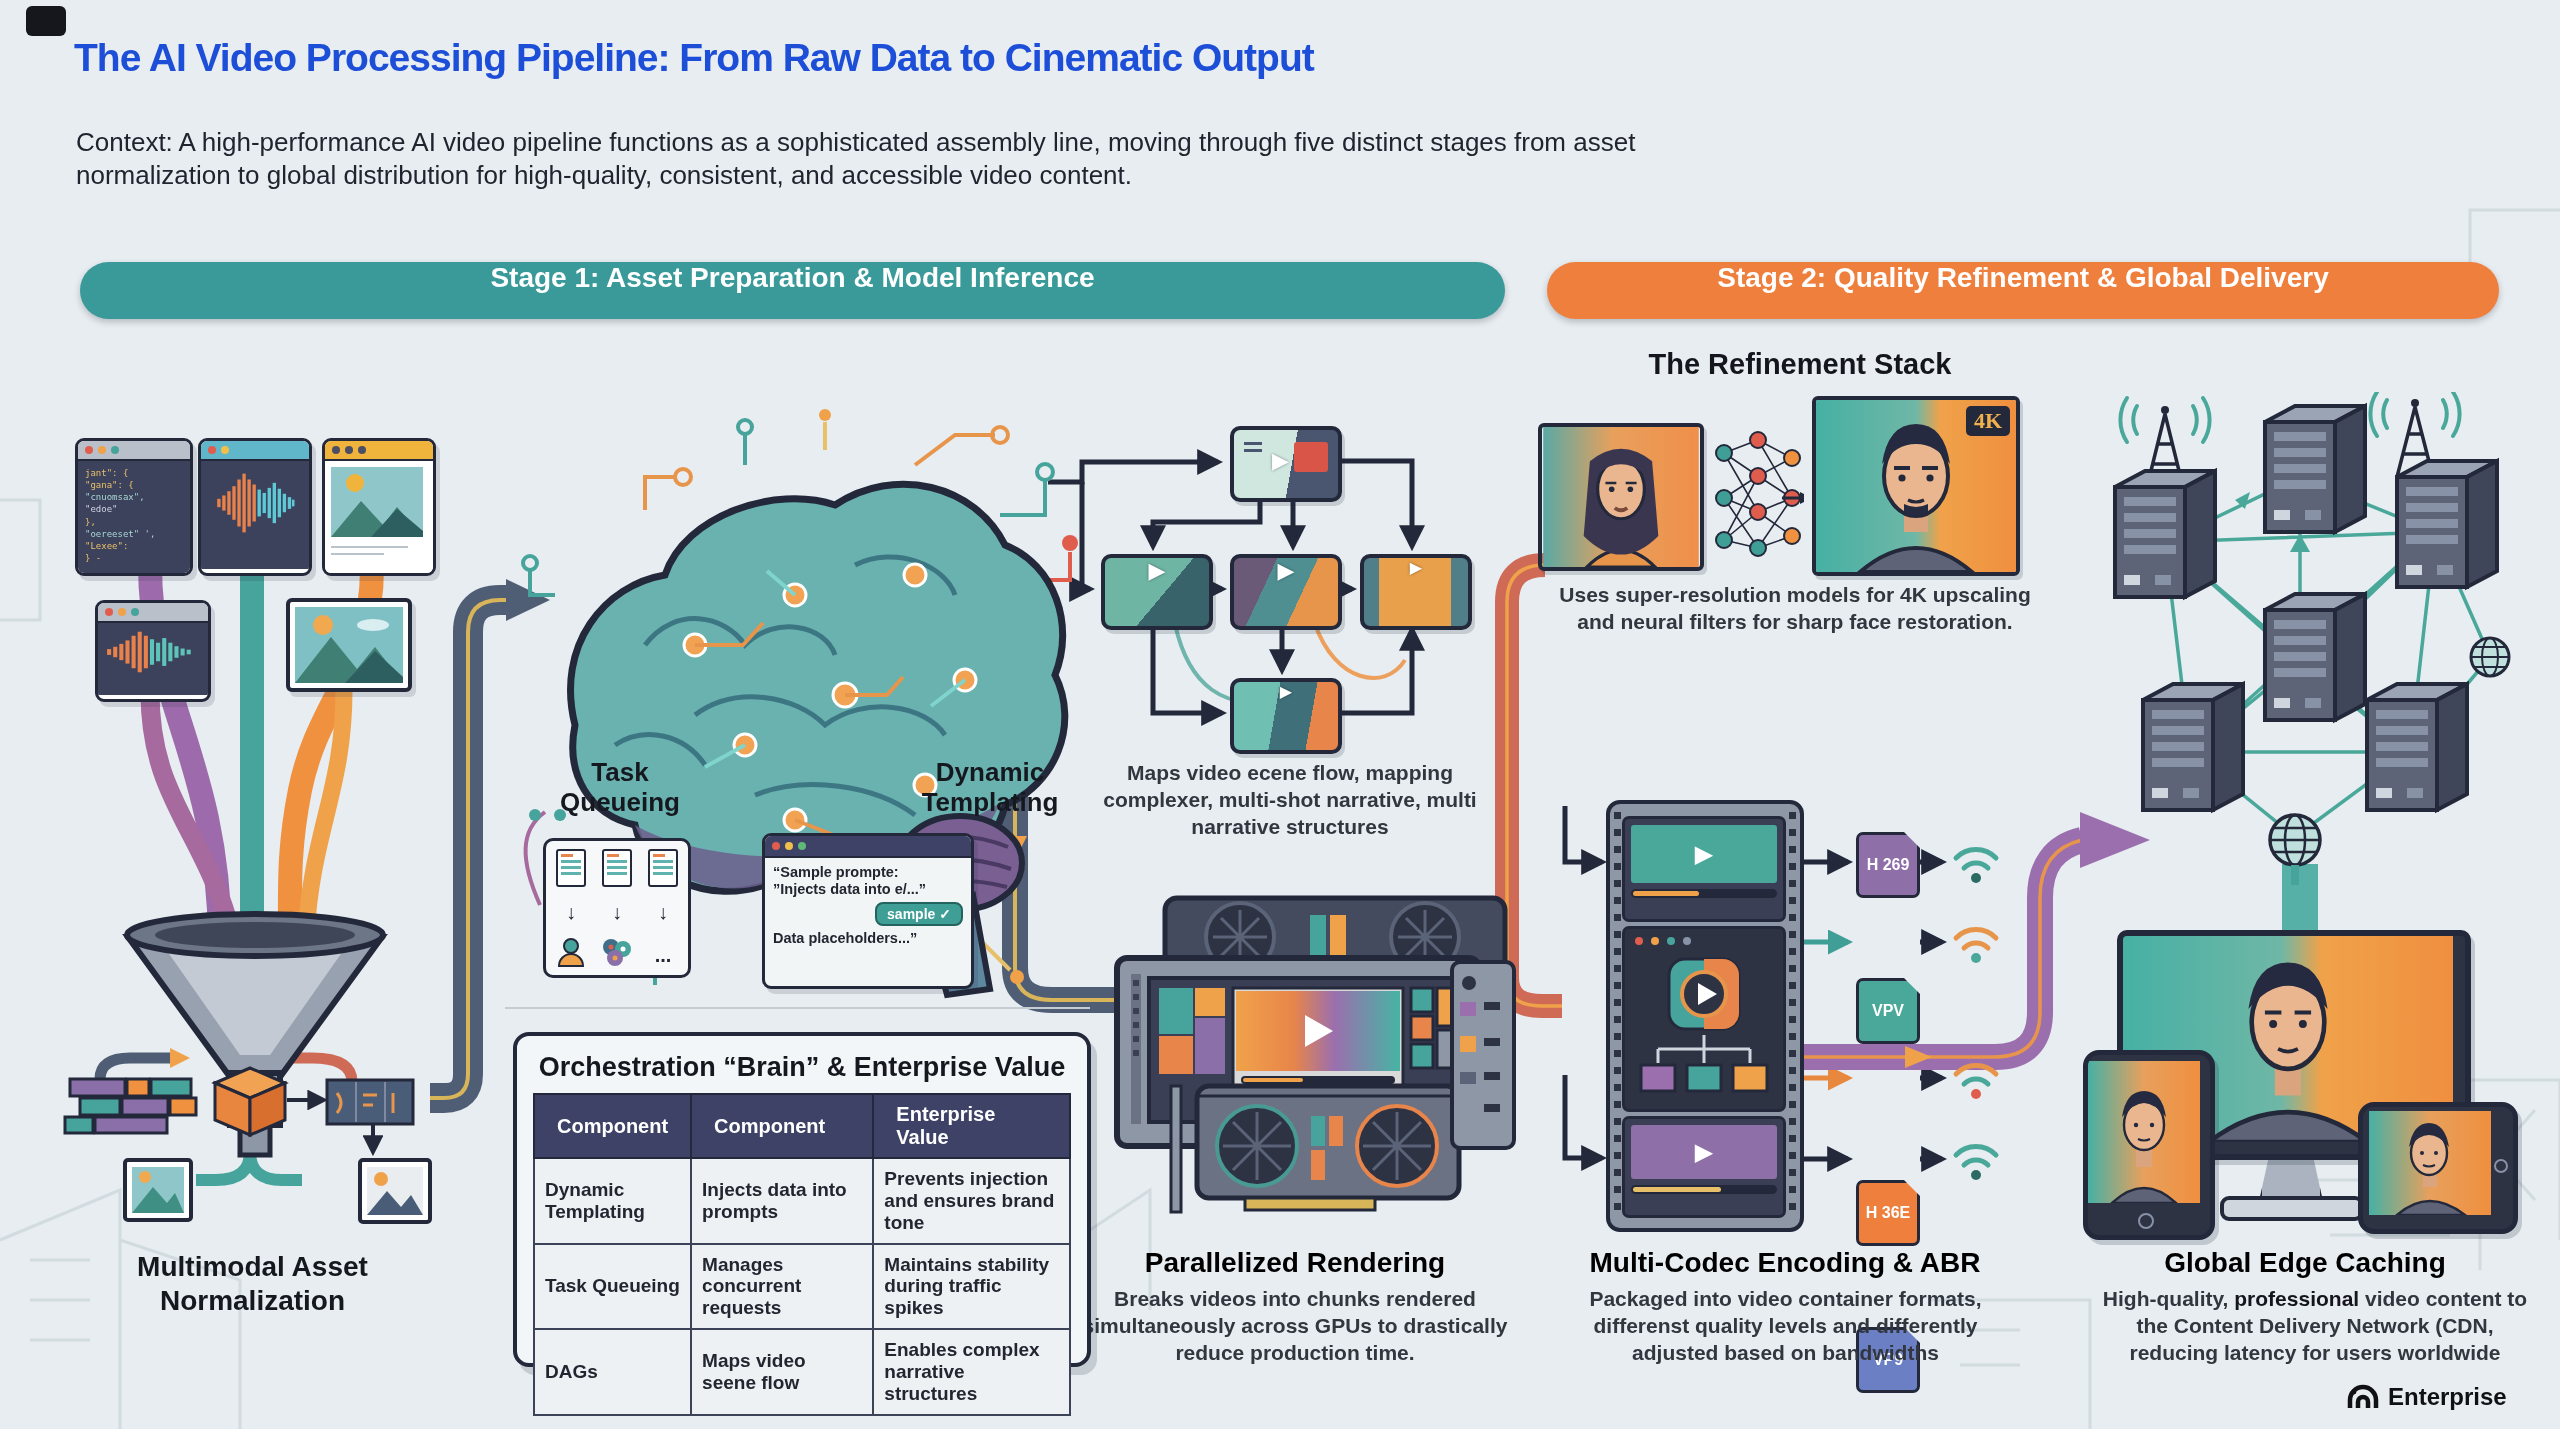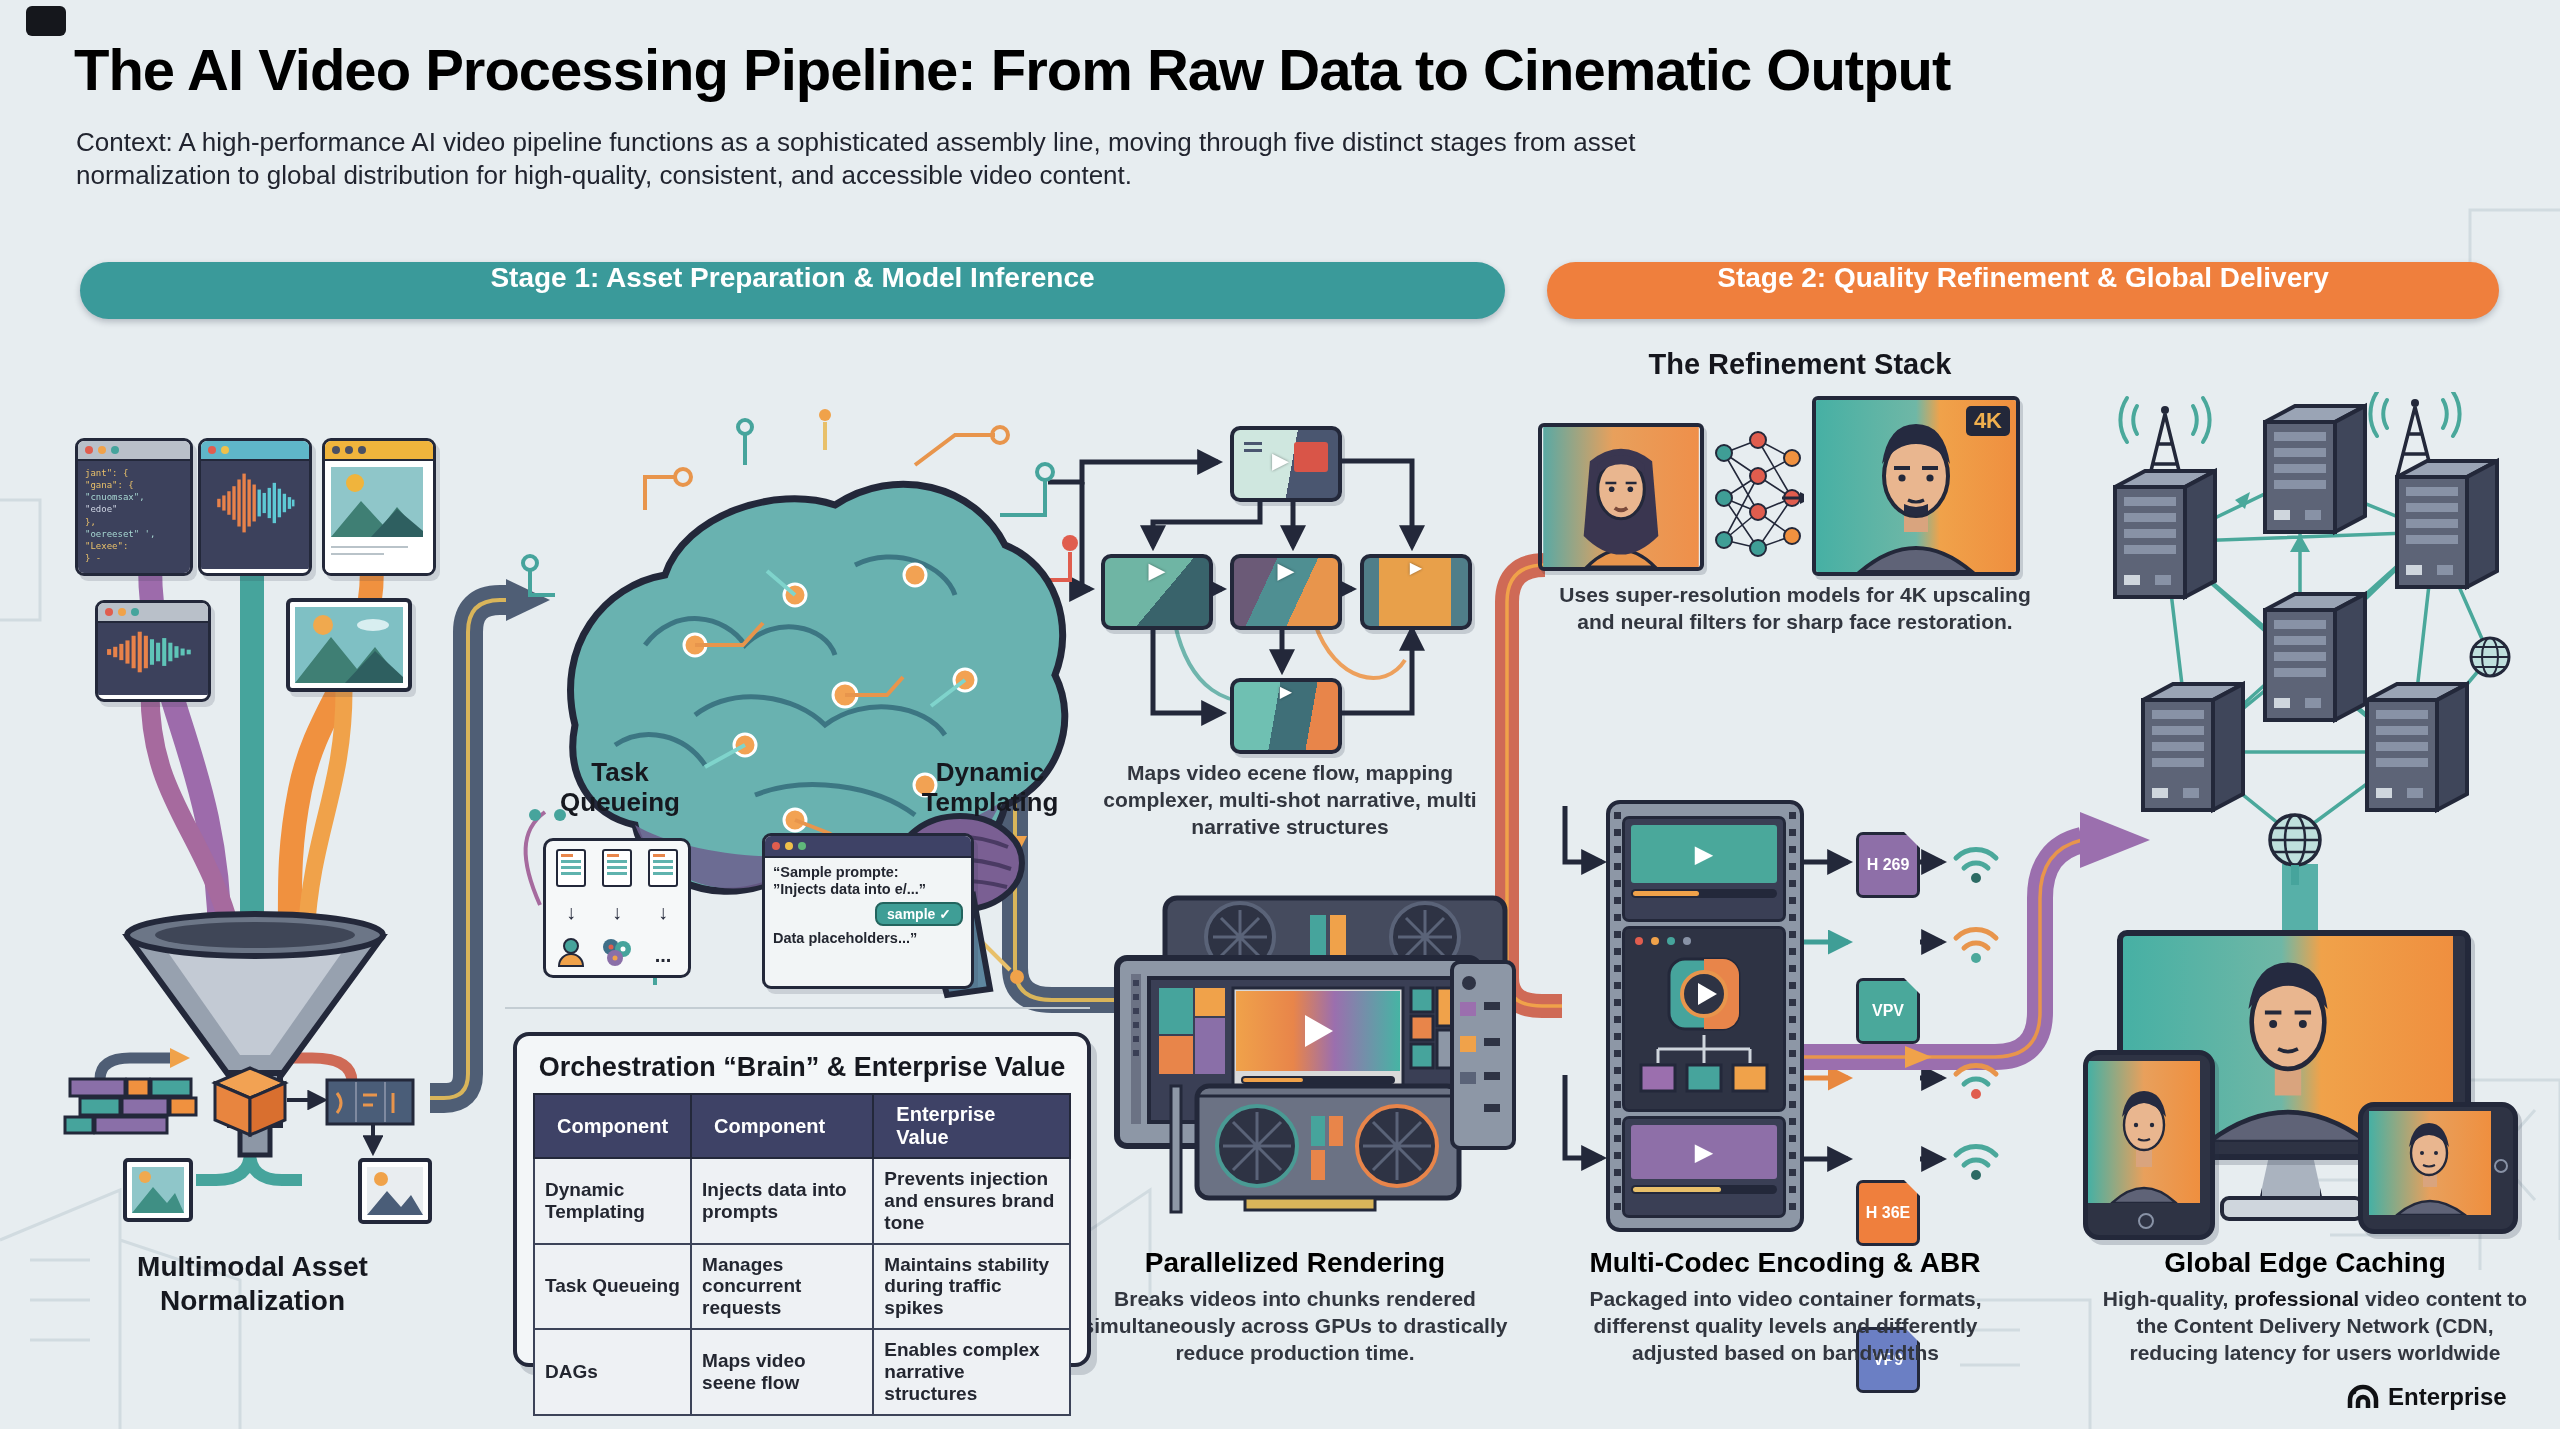--- a/index.html
+++ b/index.html
@@ -2,21 +2,21 @@
 <html><head>
 <meta charset="utf-8">
 <style>
   html,body{margin:0;padding:0;background:#dfe7ea;}
   #stage{position:relative;width:2560px;height:1429px;background:#e7edf0;overflow:hidden;
          font-family:"Liberation Sans",sans-serif;color:#232632;}
   .abs{position:absolute;}
   .ctr{display:flex;justify-content:center;text-align:center;}
 
   
-  #page-title{left:74px;top:36px;width:2420px;font-size:58px;font-weight:bold;color:#000000;letter-spacing:-1px;}
+  #page-title{left:74px;top:36px;width:2420px;font-size:39px;font-weight:bold;color:#1d4ed8;letter-spacing:-1px;}
   #page-context{left:76px;top:126px;width:1640px;font-size:26px;line-height:1.28;color:#21242f;}
   .banner{height:57px;border-radius:29px;color:#fff;font-size:28px;font-weight:bold;
           box-shadow:0 3px 6px rgba(30,40,60,.25);}
   #banner1{left:80px;top:262px;width:1425px;}
   #banner2{left:1547px;top:262px;width:952px;}
   .sec-head{font-size:29px;font-weight:bold;color:#15161d;}
 
   
   .win{background:#fff;border:3px solid #23283a;border-radius:9px;overflow:hidden;
        box-shadow:4px 5px 0 rgba(40,50,70,.15);}
@@ -72,21 +72,21 @@
   .play{color:#fff;font-size:24px;}
 
   
   .badge{width:58px;height:60px;border:3px solid #23283a;border-radius:7px;color:#fff;font-weight:bold;font-size:16px;
          display:flex;align-items:center;justify-content:center;position:relative;}
   .badge:after{content:"";position:absolute;top:-3px;right:-3px;border-style:solid;border-width:0 16px 16px 0;
                border-color:transparent #e7edf0 transparent transparent;}
 
   .face-img{border:4px solid #23283a;border-radius:6px;overflow:hidden;box-shadow:3px 4px 0 rgba(40,50,70,.18);}
   #badge-4k{position:absolute;top:6px;right:6px;background:#23283a;color:#f0b04e;font-weight:bold;font-size:22px;
-            padding:2px 8px;border-radius:5px;}
+            padding:2px 8px;border-radius:5px;font-family:Liberation Serif, serif;}
 
   
   #monitor{left:2117px;top:930px;width:342px;height:218px;background:#2e3344;border:6px solid #23283a;border-radius:10px;
            overflow:hidden;box-shadow:4px 5px 0 rgba(40,50,70,.2);}
   #mon-neck{left:2258px;top:1152px;width:58px;height:46px;background:#aab3bf;border:4px solid #23283a;
             clip-path:polygon(18% 0,82% 0,100% 100%,0 100%);}
   #mon-base{left:2220px;top:1196px;width:136px;height:17px;background:#cfd6dd;border:4px solid #23283a;border-radius:9px;}
   .tablet{background:#2e3344;border:5px solid #23283a;border-radius:16px;overflow:hidden;box-shadow:4px 5px 0 rgba(40,50,70,.2);}
 
   #footer-brand{left:2346px;top:1382px;display:flex;align-items:center;gap:8px;font-size:24px;font-weight:bold;color:#101114;}

